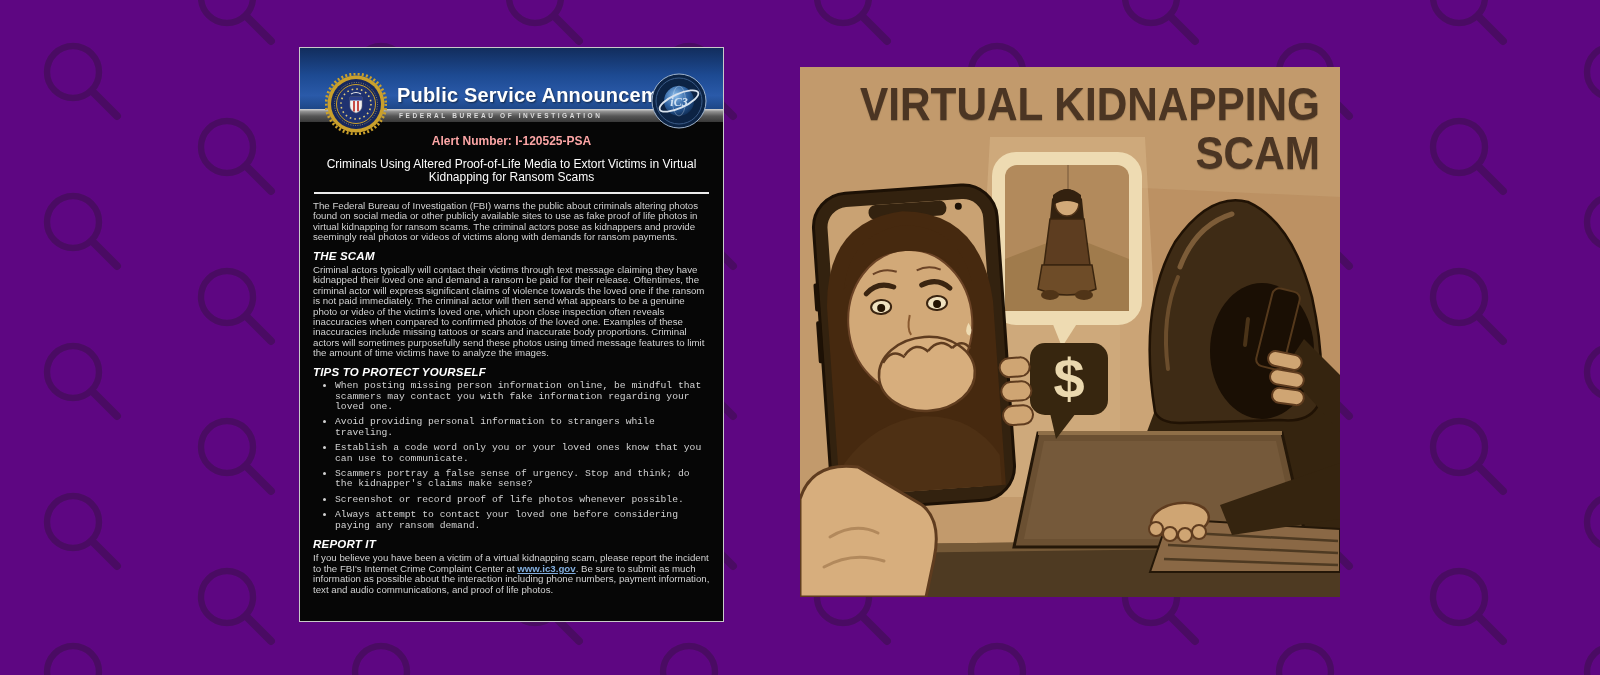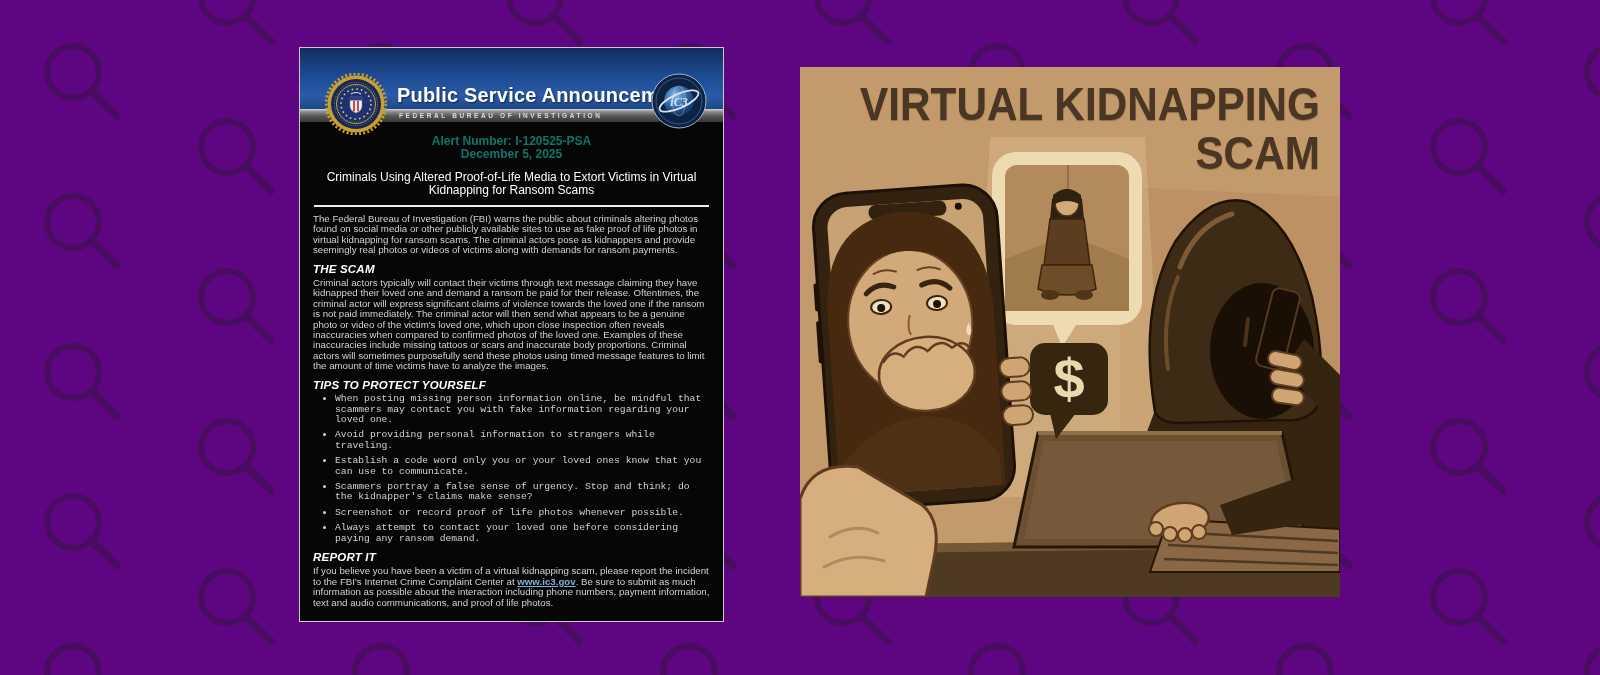--- a/index.html
+++ b/index.html
@@ -24,21 +24,21 @@
   }
   .psa-sub {
     position:absolute; left:99px; top:61px; color:#dcdcdc; font-weight:bold;
     font-size:6.5px; letter-spacing:2.6px; line-height:13px;
   }
   .seal { position:absolute; }
   .fbi-seal { left:25px; top:25px; }
   .ic3-seal { left:351px; top:25px; }
 
   .doc-body { padding:0 13px; color:#d2d2d2; font-size:9.7px; line-height:10.4px; }
-  .alert-block { margin-top:13px; text-align:center; color:#0f766e; font-weight:bold; font-size:12px; line-height:13px; }
+  .alert-block { margin-top:13px; text-align:center; color:#fca5a5; font-weight:bold; font-size:12px; line-height:13px; }
   .headline { margin-top:10px; text-align:center; color:#fdfdfd; font-weight:normal; font-size:12px; line-height:13px; }
   .doc-hr { margin:8px 1px 7px; border:none; border-top:2px solid #ececec; }
   .doc-body p { margin:0 0 7px; }
   .doc-body h3 { margin:8px 0 4px; color:#ffffff; font-size:11.5px; font-weight:bold; letter-spacing:.2px;font-style:italic; }
   .doc-body ul { margin:0 0 5px; padding-left:22px; }
   .doc-body li { margin-bottom:5px;font-family:Liberation Mono, monospace; }
   .ic3-link { color:#82aede; text-decoration:underline; cursor:pointer;font-weight:bold; }
 
   
   .poster {
@@ -128,21 +128,20 @@
         <circle r="15" fill="url(#ic3globe)"></circle>
         <ellipse rx="6.5" ry="15" fill="none" stroke="rgba(255,255,255,.28)" stroke-width="1"></ellipse>
         <ellipse rx="21" ry="7" fill="none" stroke="#d8e2ee" stroke-width="1.8" transform="rotate(-24)"></ellipse>
         <text y="4.5" text-anchor="middle" font-size="12" font-style="italic" font-weight="bold" fill="#cfe0f2" font-family="Liberation Serif, serif">iC3</text>
       </svg>
     </div>
 
     <div class="doc-body">
       <div class="alert-block">
         <div>Alert Number: I-120525-PSA</div>
-        <div>December 5, 2025</div>
       </div>
 
       <div class="headline">Criminals Using Altered Proof-of-Life Media to Extort Victims in Virtual Kidnapping for Ransom Scams</div>
       <hr class="doc-hr">
 
       <p>The Federal Bureau of Investigation (FBI) warns the public about criminals altering photos found on social media or other publicly available sites to use as fake proof of life photos in virtual kidnapping for ransom scams. The criminal actors pose as kidnappers and provide seemingly real photos or videos of victims along with demands for ransom payments.</p>
 
       <h3>THE SCAM</h3>
       <p>Criminal actors typically will contact their victims through text message claiming they have kidnapped their loved one and demand a ransom be paid for their release. Oftentimes, the criminal actor will express significant claims of violence towards the loved one if the ransom is not paid immediately. The criminal actor will then send what appears to be a genuine photo or video of the victim's loved one, which upon close inspection often reveals inaccuracies when compared to confirmed photos of the loved one. Examples of these inaccuracies include missing tattoos or scars and inaccurate body proportions. Criminal actors will sometimes purposefully send these photos using timed message features to limit the amount of time victims have to analyze the images.</p>
 

